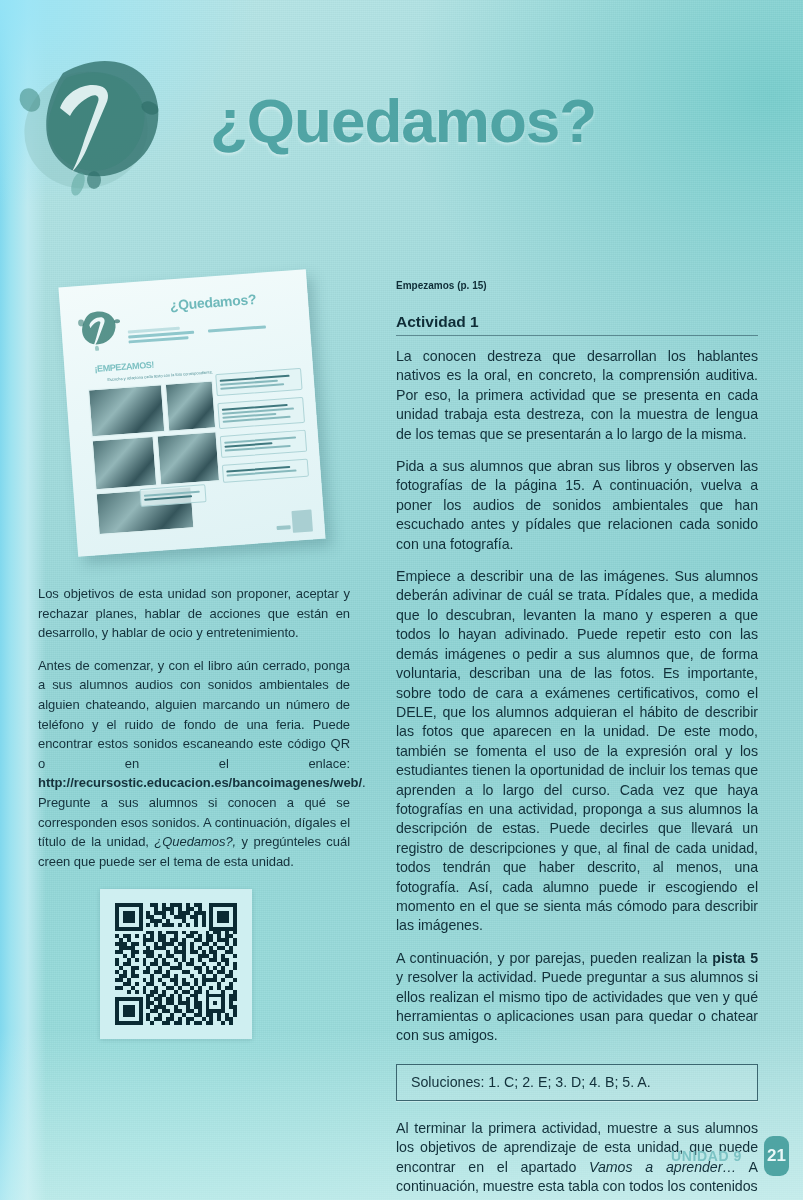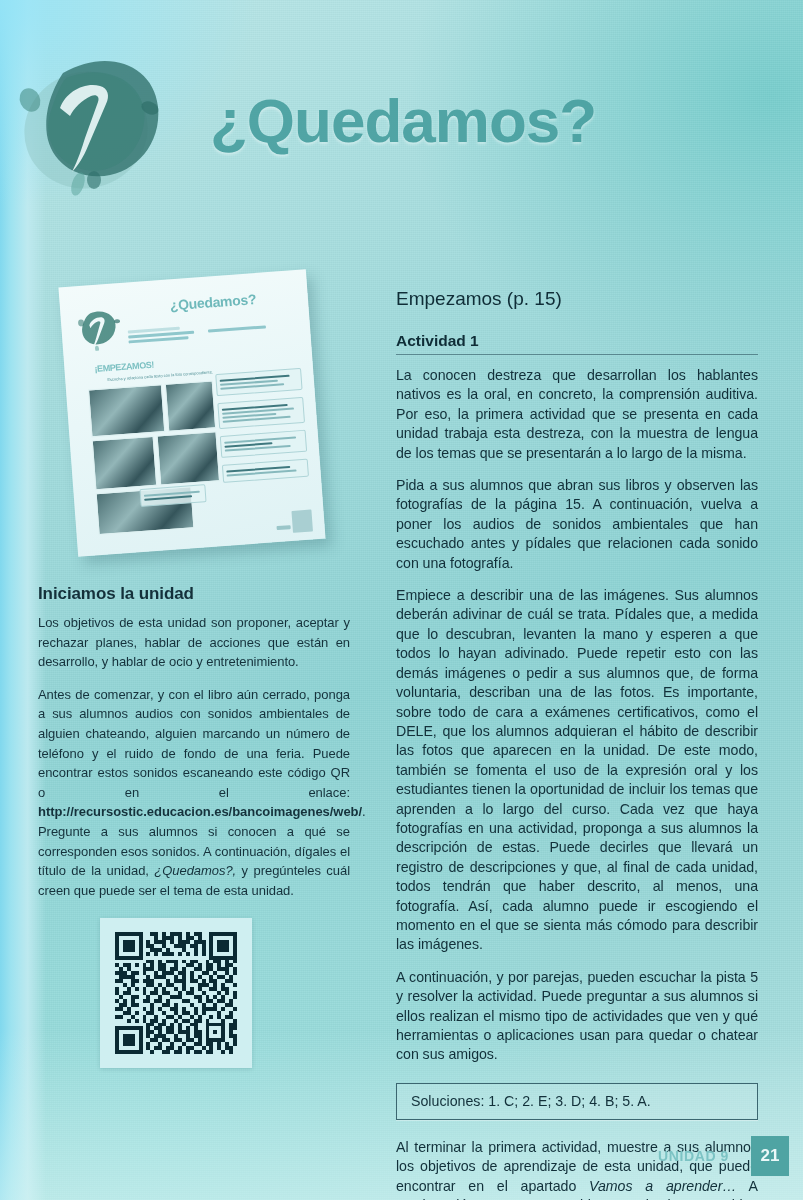--- a/index.html
+++ b/index.html
@@ -154,39 +154,39 @@
     margin: 18px 0 0 62px;
     width: 152px; height: 150px;
     background: #cfeff1;
     padding: 10px;
     box-shadow: 0 1px 4px rgba(40,90,95,.18);
   }
   #qr { width:100%; height:100%; display:block; }
 
   
   h2.head-right {
-    font-size: 19px; font-weight:400; color:#0f2d37;
-    margin: 12px 0 22px 0;
+    font-size: 10px; font-weight:700; color:#0f2d37;
+    margin: 4px 0 22px 0;
   }
   h3.act-head {
     font-size: 15.5px; font-weight:700; color:#0f2d37;
     margin: 0 0 4px 0;
   }
   .rule {
     height:1px; background:#2f5560; opacity:.6; margin: 0 0 11px 0;
   }
   .rp {
     font-size: 14.2px;
     line-height: 19.4px;
     color: #12303a;
     margin: 0 0 13px 0;
     text-align: justify;
     letter-spacing: -.05px;
   }
-  .rp b { font-weight:400; }
+  .rp b { font-weight:700; }
   .rp i { font-style: italic; }
 
   #sol-box {
     border: 1px solid #3b6670;
     background: rgba(255,255,255,.10);
     padding: 9px 14px 10px 14px;
     margin: 18px 0 18px 0;
     font-size: 14.2px;
     color:#12303a;
     box-shadow: 0 1px 0 rgba(255,255,255,.35);
@@ -197,26 +197,27 @@
   #footer {
     position:absolute; right:0; bottom:24px;
     display:flex; align-items:center;
   }
   #footer-unit {
     font-size: 14px; font-weight:700; letter-spacing:.6px;
     color: #7cc3c4;
     margin-right: 22px;
   }
   #footer-page {
-    width: 38px; height: 40px;
+    width: 25px; height: 40px;
     background: #4fa4a3;
     color:#eaf8f8;
     font-size: 17px; font-weight:700;
     display:flex; align-items:center; justify-content:center;
     margin-right: 14px;
+    border-radius: 9px;
   }
 </style>
 </head>
 <body>
 
 <div id="page">
   <div id="grain"></div>
   <div id="gutter"></div>
   <div id="topglow"></div>
   <div id="botfade"></div>
@@ -315,21 +316,20 @@
         <div class="m-bub" style="position:absolute;left:66px;bottom:38px;width:66px">
           <div class="ln" style="width:56px"></div>
             <div class="ln b" style="width:48px"></div>
         </div>
 
         <div class="m-foot"></div>
         <div class="m-foot2"></div>
       </div>
     </div>
 
-    <h2 class="head-left">Iniciamos la unidad</h2>
 
     <p class="body-p">Los objetivos de esta unidad son proponer, aceptar y rechazar planes, hablar de acciones que están en desarrollo, y hablar de ocio y entretenimiento.</p>
 
     <p class="body-p"><span>Antes de comenzar, y con el libro aún cerrado, ponga a sus alumnos audios con sonidos ambientales de alguien chateando, alguien marcando un número de teléfono y el ruido de fondo de una feria. Puede encontrar estos sonidos escaneando este código QR o en el enlace: </span><b>http://recursostic.educacion.es/bancoimagenes/web/</b><span>. Pregunte a sus alumnos si conocen a qué se corresponden esos sonidos. A continuación, dígales el título de la unidad, </span><i>¿Quedamos?,</i><span> y pregúnteles cuál creen que puede ser el tema de esta unidad.</span></p>
 
     <div id="qr-wrap">
       <svg id="qr" viewBox="0 0 33 33" shape-rendering="crispEdges" xmlns="http://www.w3.org/2000/svg">
         <rect width="33" height="33" fill="#cfeff1"></rect>
         <g fill="#0a2a33">
 
@@ -616,21 +616,21 @@
 
     <h3 class="act-head">Actividad 1</h3>
     <div class="rule"></div>
 
     <p class="rp">La conocen destreza que desarrollan los hablantes nativos es la oral, en concreto, la comprensión auditiva. Por eso, la primera actividad que se presenta en cada unidad trabaja esta destreza, con la muestra de lengua de los temas que se presentarán a lo largo de la misma.</p>
 
     <p class="rp">Pida a sus alumnos que abran sus libros y observen las fotografías de la página 15. A continuación, vuelva a poner los audios de sonidos ambientales que han escuchado antes y pídales que relacionen cada sonido con una fotografía.</p>
 
     <p class="rp">Empiece a describir una de las imágenes. Sus alumnos deberán adivinar de cuál se trata. Pídales que, a medida que lo descubran, levanten la mano y esperen a que todos lo hayan adivinado. Puede repetir esto con las demás imágenes o pedir a sus alumnos que, de forma voluntaria, describan una de las fotos. Es importante, sobre todo de cara a exámenes certificativos, como el DELE, que los alumnos adquieran el hábito de describir las fotos que aparecen en la unidad. De este modo, también se fomenta el uso de la expresión oral y los estudiantes tienen la oportunidad de incluir los temas que aprenden a lo largo del curso. Cada vez que haya fotografías en una actividad, proponga a sus alumnos la descripción de estas. Puede decirles que llevará un registro de descripciones y que, al final de cada unidad, todos tendrán que haber descrito, al menos, una fotografía. Así, cada alumno puede ir escogiendo el momento en el que se sienta más cómodo para describir las imágenes.</p>
 
-    <p class="rp"><span>A continuación, y por parejas, pueden escuchar la </span><b>pista 5</b><span> y resolver la actividad. Puede preguntar a sus alumnos si ellos realizan el mismo tipo de actividades que ven y qué herramientas o aplicaciones usan para quedar o chatear con sus amigos.</span></p>
+    <p class="rp"><span>A continuación, y por parejas, pueden realizan la </span><b>pista 5</b><span> y resolver la actividad. Puede preguntar a sus alumnos si ellos realizan el mismo tipo de actividades que ven y qué herramientas o aplicaciones usan para quedar o chatear con sus amigos.</span></p>
 
     <div id="sol-box"><b>Soluciones:</b><span> 1. C; 2. E; 3. D; 4. B; 5. A.</span></div>
 
     <p class="rp"><span>Al terminar la primera actividad, muestre a sus alumnos los objetivos de aprendizaje de esta unidad, que puede encontrar en el apartado </span><i>Vamos a aprender…</i><span> A continuación, muestre esta tabla con todos los contenidos</span></p>
   </div>
 
   <div id="footer">
     <div id="footer-unit">UNIDAD 9</div>
     <div id="footer-page">21</div>
   </div>

